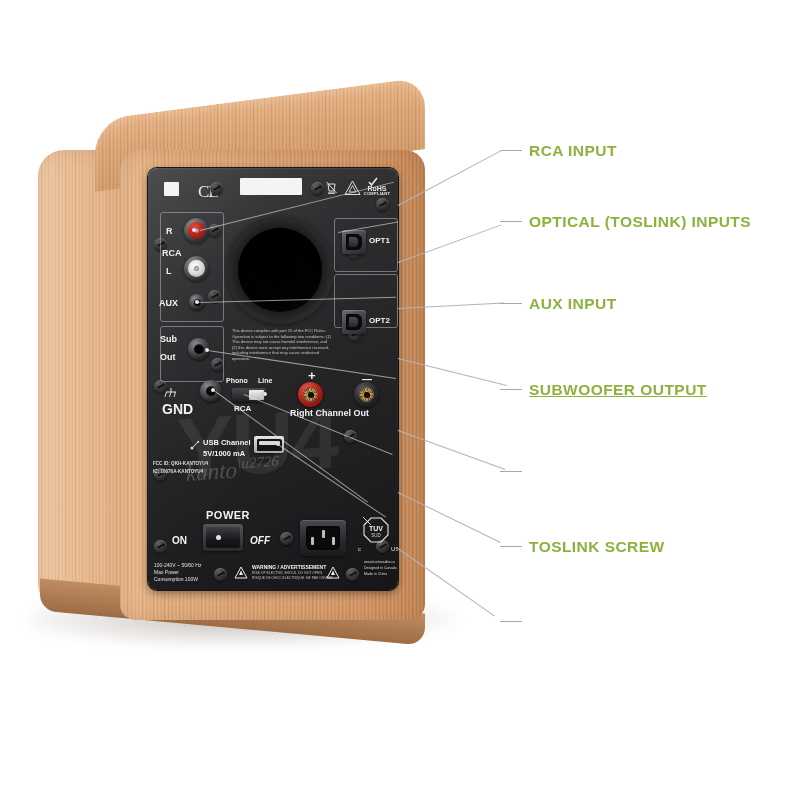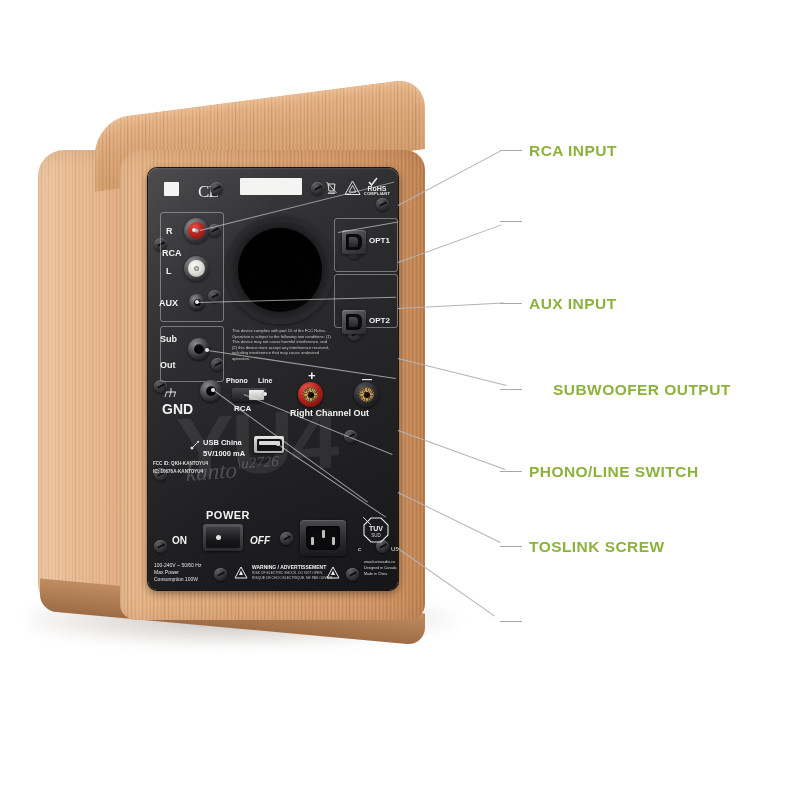--- a/index.html
+++ b/index.html
@@ -326,21 +326,21 @@
       <div class="rca-jack rca-white" style="left:36px;top:88px;">
         <div class="ring"></div>
           <div class="pin"></div>
       </div>
 
       <div class="plate-label" style="left:11px;top:130px;font-size:9px;">AUX</div>
       <div class="jack-3p" style="left:41px;top:126px;"></div>
 
       <div class="grp-box" style="left:12px;top:158px;width:62px;height:54px;"></div>
       <div class="plate-label" style="left:12px;top:166px;font-size:9px;">Sub</div>
-      <div class="plate-label" style="left:12px;top:192px;font-size:9px;">Out</div>
+      <div class="plate-label" style="left:12px;top:184px;font-size:9px;">Out</div>
       <div class="jack-3p jack-lg" style="left:40px;top:170px;"></div>
 
       <div class="grp-box" style="left:186px;top:50px;width:62px;height:52px;"></div>
       <div class="opt-port" style="left:194px;top:62px;"></div>
       <div class="plate-label" style="left:221px;top:68px;font-size:8px;">OPT1</div>
 
       <div class="grp-box" style="left:186px;top:106px;width:62px;height:52px;"></div>
       <div class="opt-port" style="left:194px;top:142px;"></div>
       <div class="plate-label" style="left:221px;top:148px;font-size:8px;">OPT2</div>
 
@@ -369,21 +369,21 @@
       <div class="plate-label" style="left:214px;top:206px;font-size:10px;">—</div>
       <div class="post post-red" style="left:150px;top:214px;"></div>
       <div class="post post-blk" style="left:206px;top:214px;"></div>
       <div class="plate-label" style="left:142px;top:240px;font-size:9px;">Right Channel Out</div>
 
       <svg style="position:absolute;left:42px;top:272px;width:10px;height:10px;" viewBox="0 0 10 10">
         <circle cx="2" cy="8" r="1.5" fill="#e0e0e0"></circle>
         <line x1="2" y1="8" x2="8" y2="2" stroke="#e0e0e0" stroke-width="1"></line>
         <circle cx="8.2" cy="1.8" r="1" fill="#e0e0e0"></circle>
       </svg>
-      <div class="plate-label" style="left:55px;top:270px;font-size:7.5px;">USB China</div>
+      <div class="plate-label" style="left:55px;top:270px;font-size:7.5px;">USB Channel</div>
       <div class="plate-label" style="left:55px;top:281px;font-size:7.5px;text-align:center;">5V/1000 mA</div>
       <div class="usb-port" style="left:106px;top:268px;"></div>
 
       <div class="plate-text" style="left:5px;top:293px;font-size:4.6px;font-weight:bold;color:#dcdcdc;">FCC ID: QKH-KANTOYU4</div>
       <div class="plate-text" style="left:5px;top:301px;font-size:4.6px;font-weight:bold;color:#dcdcdc;">IC: 10676A-KANTOYU4</div>
 
       <div class="plate-label" style="left:58px;top:341px;font-size:11px;letter-spacing:.5px;">POWER</div>
       <div class="plate-label" style="left:24px;top:367px;font-size:10px;">ON</div>
       <div class="rocker" style="left:55px;top:356px;">
         <div class="rocker-dot"></div>
@@ -466,18 +466,18 @@
   <div class="lead-d" style="left:398px;top:430px;width:114px;transform:rotate(20deg);"></div>
   <div class="lead-h" style="left:500px;top:471px;width:22px;"></div>
 
   <div class="lead-d" style="left:398px;top:492px;width:114px;transform:rotate(26deg);"></div>
   <div class="lead-h" style="left:500px;top:546px;width:22px;"></div>
 
   <div class="lead-d" style="left:398px;top:548px;width:118px;transform:rotate(35deg);"></div>
   <div class="lead-h" style="left:500px;top:621px;width:22px;"></div>
 
   <div class="callout-label" style="left:529px;top:142px;">RCA INPUT</div>
+  <div class="callout-label" style="left:529px;top:213px;">OPTICAL (TOSLINK) INPUTS</div>
   <div class="callout-label" style="left:529px;top:295px;text-align:right;">AUX INPUT</div>
-  <div class="callout-label" style="left:553px;top:381px;">SUBWOOFER OUTPUT</div>
-  <div class="callout-label" style="left:529px;top:463px;">PHONO/LINE SWITCH</div>
+  <div class="callout-label" style="left:529px;top:381px;text-decoration:underline;">SUBWOOFER OUTPUT</div>
   <div class="callout-label" style="left:529px;top:538px;">TOSLINK SCREW</div>
 
 </div>
 
 </body></html>

